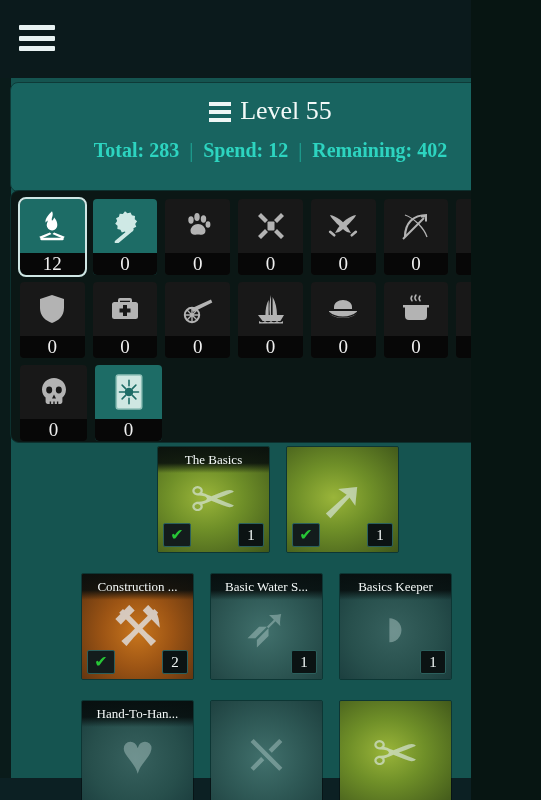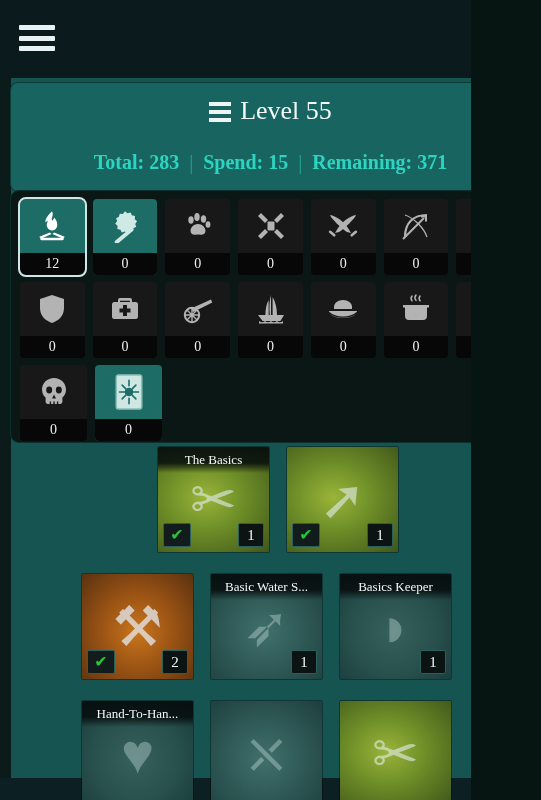--- a/index.html
+++ b/index.html
@@ -79,21 +79,20 @@
   #level-bars i { display:block; width: 22px; height: 4px; background:#eef6f5; }
   #level-text {
     color: #f2f9f8; font-size: 26px; font-weight: normal;
     font-family: "Liberation Serif", serif;
   }
   #stats-row {
     display: flex; align-items: center; justify-content: center;
     gap: 10px;
     color: #2dd4c0; font-size: 20px; font-weight: bold;
     font-family: "Liberation Serif", serif;
-    margin-top: 12px;
   }
   .stat-sep { color: #1ea898; font-weight: normal; }
 
   
   #tiles-panel {
     position: absolute; left: 10px; top: 190px;
     width: 521px; height: 253px;
     background: #0b1715;
     border: 1px solid #0d302e;
     border-radius: 9px;
@@ -120,21 +119,21 @@
     color: #b3b3b3;
     font-size: 30px;
     line-height: 1;
   }
   .tile.active .glyph { color: #cfe9e5; }
   .tile.selected .glyph { color: #ffffff; }
   .tile .count {
     height: 22px;
     background: #070707;
     color: #f0f0f0;
-    font-size: 14px;
+    font-size: 19px;
     display: flex; align-items: center; justify-content: center;
     font-family: "Liberation Serif", serif;
   }
   .tile .glyph svg { display: block; }
 
   
   #tile-row-3 { display: flex; gap: 8px; align-items: flex-start; margin-top: 2px; }
   #reset-btn {
     margin-left: 16px;
     width: 205px; height: 46px;
@@ -254,23 +253,23 @@
       <span id="level-bars">
         <i></i>
         <i></i>
         <i></i>
       </span>
       <span id="level-text">Level 55</span>
     </div>
     <div id="stats-row">
       <span>Total: 283</span>
       <span class="stat-sep">|</span>
-      <span>Spend: 15</span>
+      <span>Spend: 12</span>
       <span class="stat-sep">|</span>
-      <span>Remaining: 371</span>
+      <span>Remaining: 402</span>
     </div>
   </div>
 
   <div id="tiles-panel">
     <div class="tile-row" id="tile-row-1">
         <div class="tile selected active">
           <div class="glyph">
             <svg width="34" height="34" viewBox="0 0 32 32" fill="currentColor">
               <path d="M16 2c2 4-1 6 0 9 1.6-1 2-3 2-3 2 2 3 4.5 3 7a5 5 0 0 1-10 .4c0-2 1-3.2 1-4.6-1.5 1-2 2-2 2C9 9 13 5 16 2z"></path>
               <path d="M4 26l10-4 1.6 1.6L5.6 28zM28 26l-10-4-1.6 1.6L26.4 28z"></path>
@@ -457,20 +456,21 @@
           </div>
           <div class="check">✔</div>
           <div class="qty">1</div>
         </div>
       </div>
       <div class="card-row row2">
         <div class="card">
           <div class="art orange">
             <div class="art-mark">⚒</div>
           </div>
+          <div class="titlebar">Construction ...</div>
           <div class="check">✔</div>
           <div class="qty">2</div>
         </div>
         <div class="card">
           <div class="art teal">
             <div class="art-mark">➶</div>
           </div>
           <div class="titlebar">Basic Water S...</div>
           <div class="qty">1</div>
         </div>

